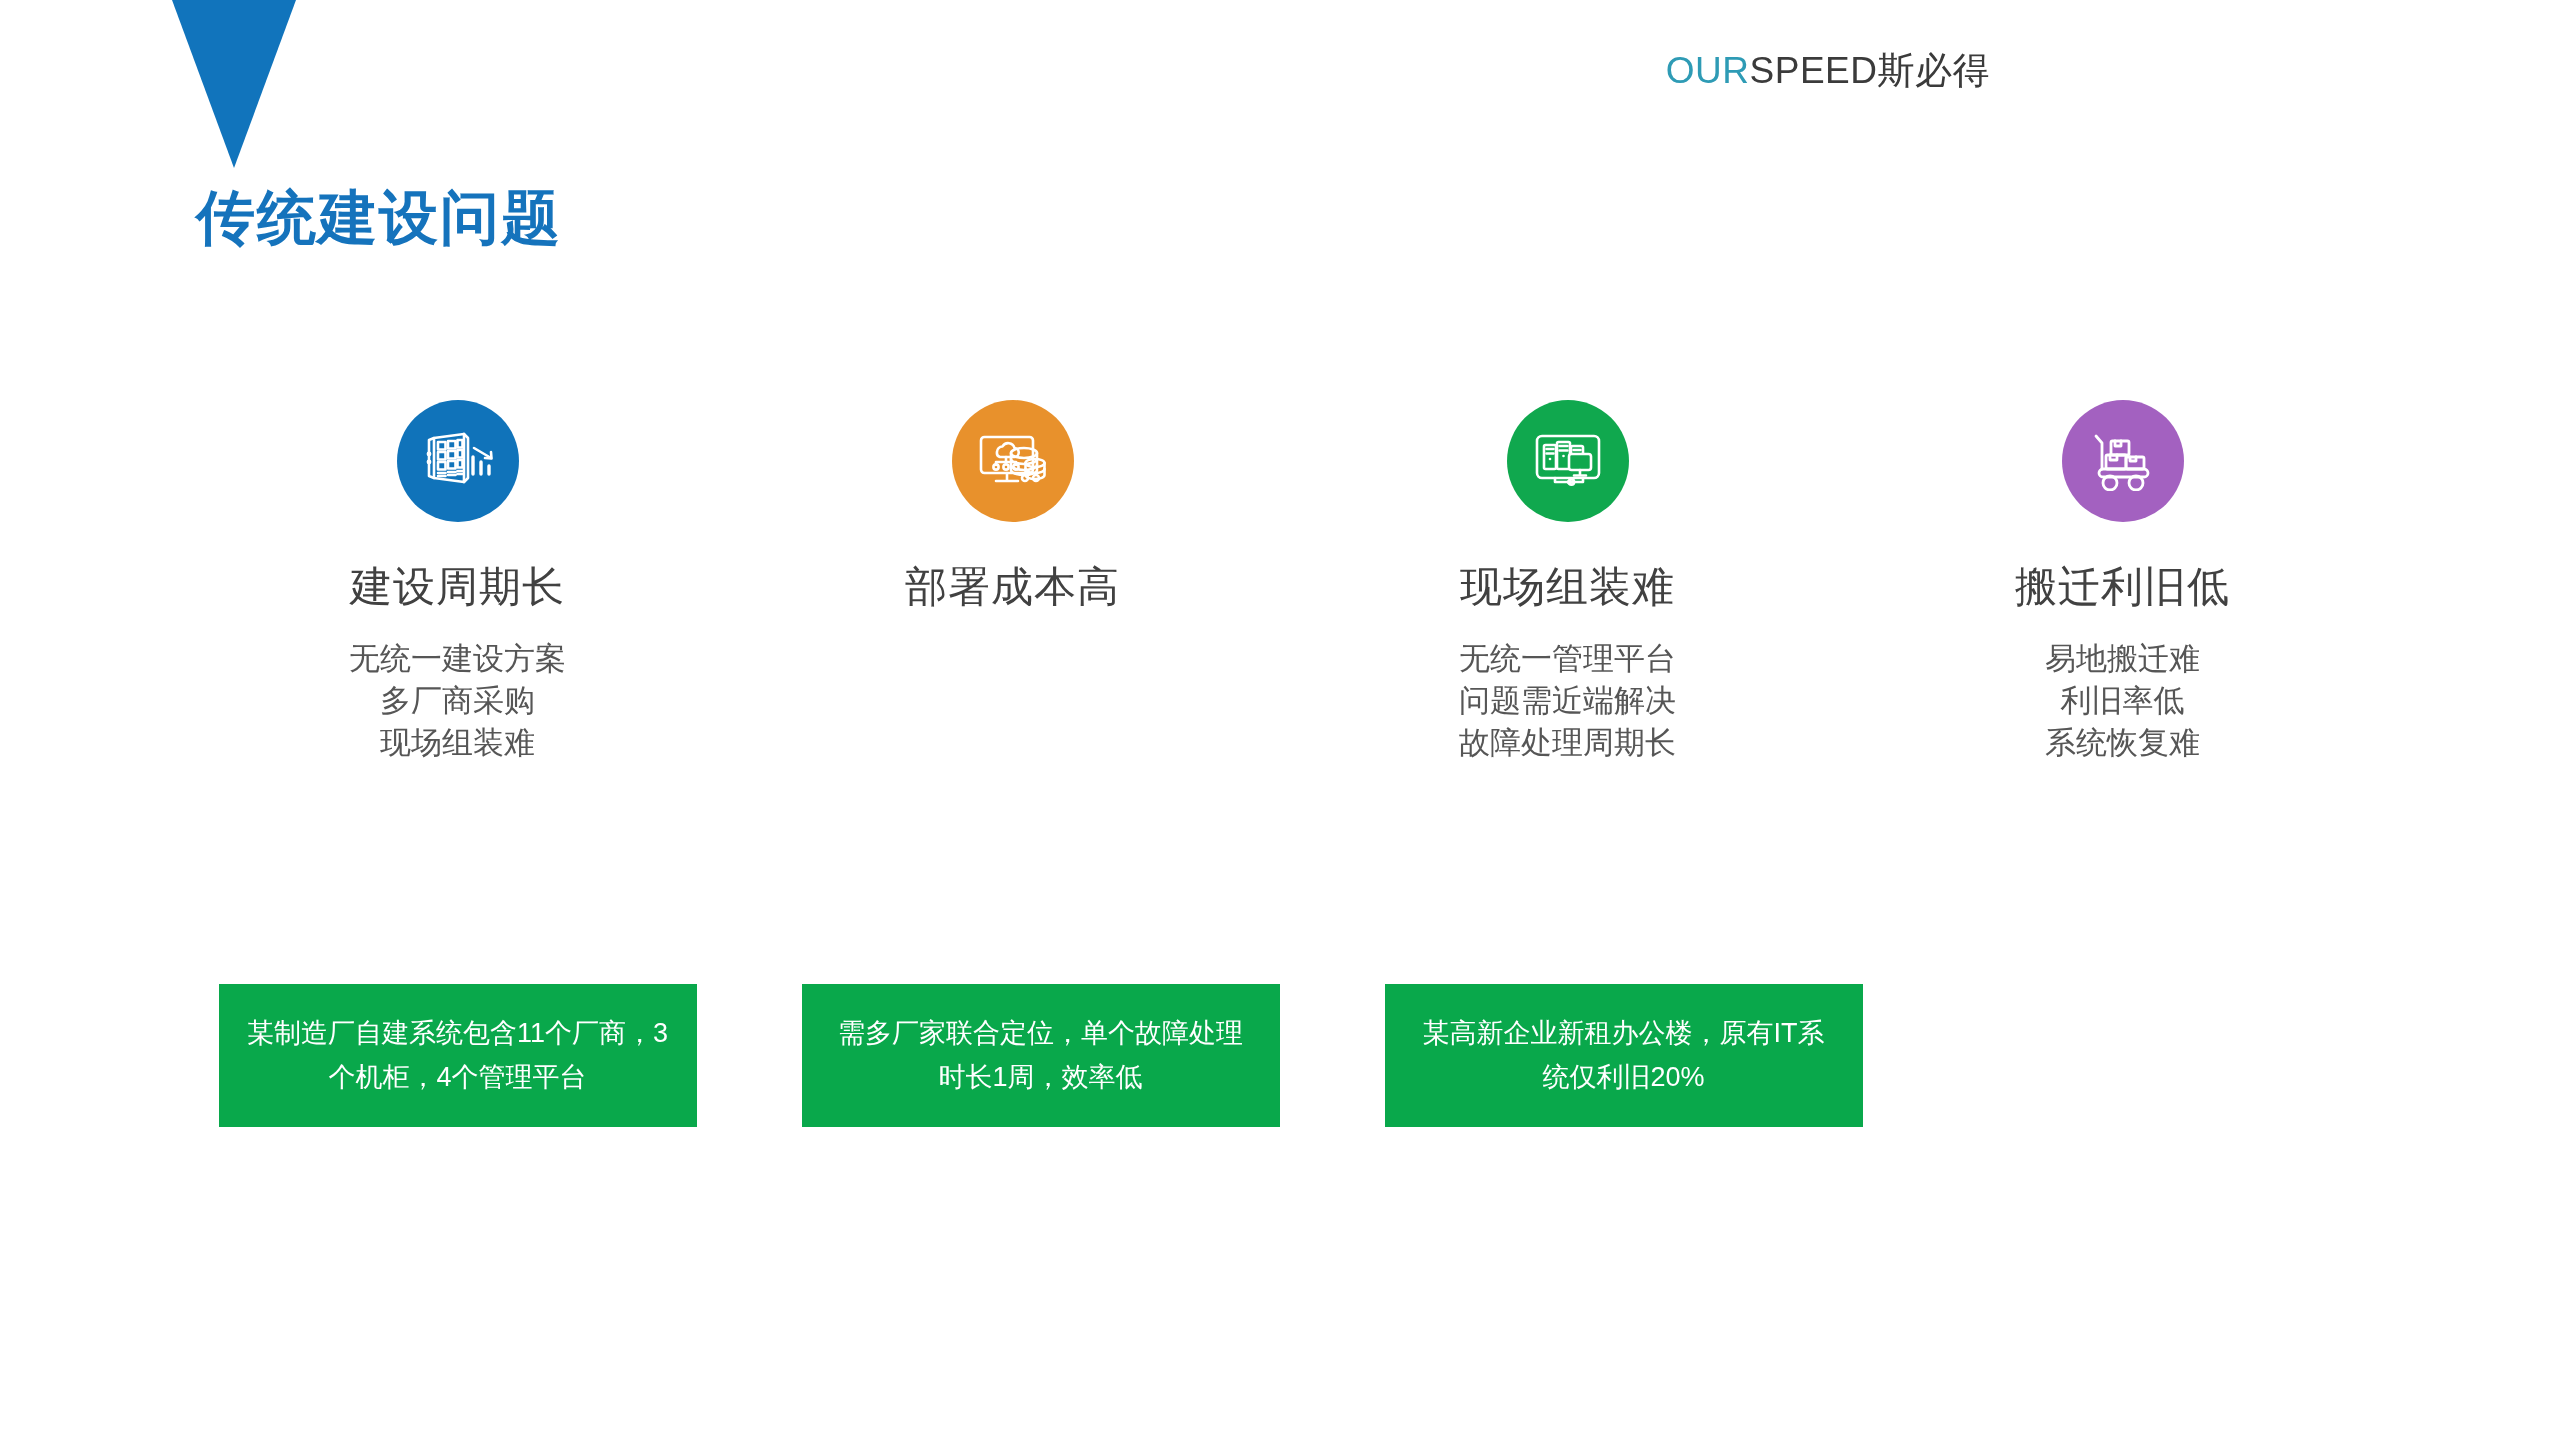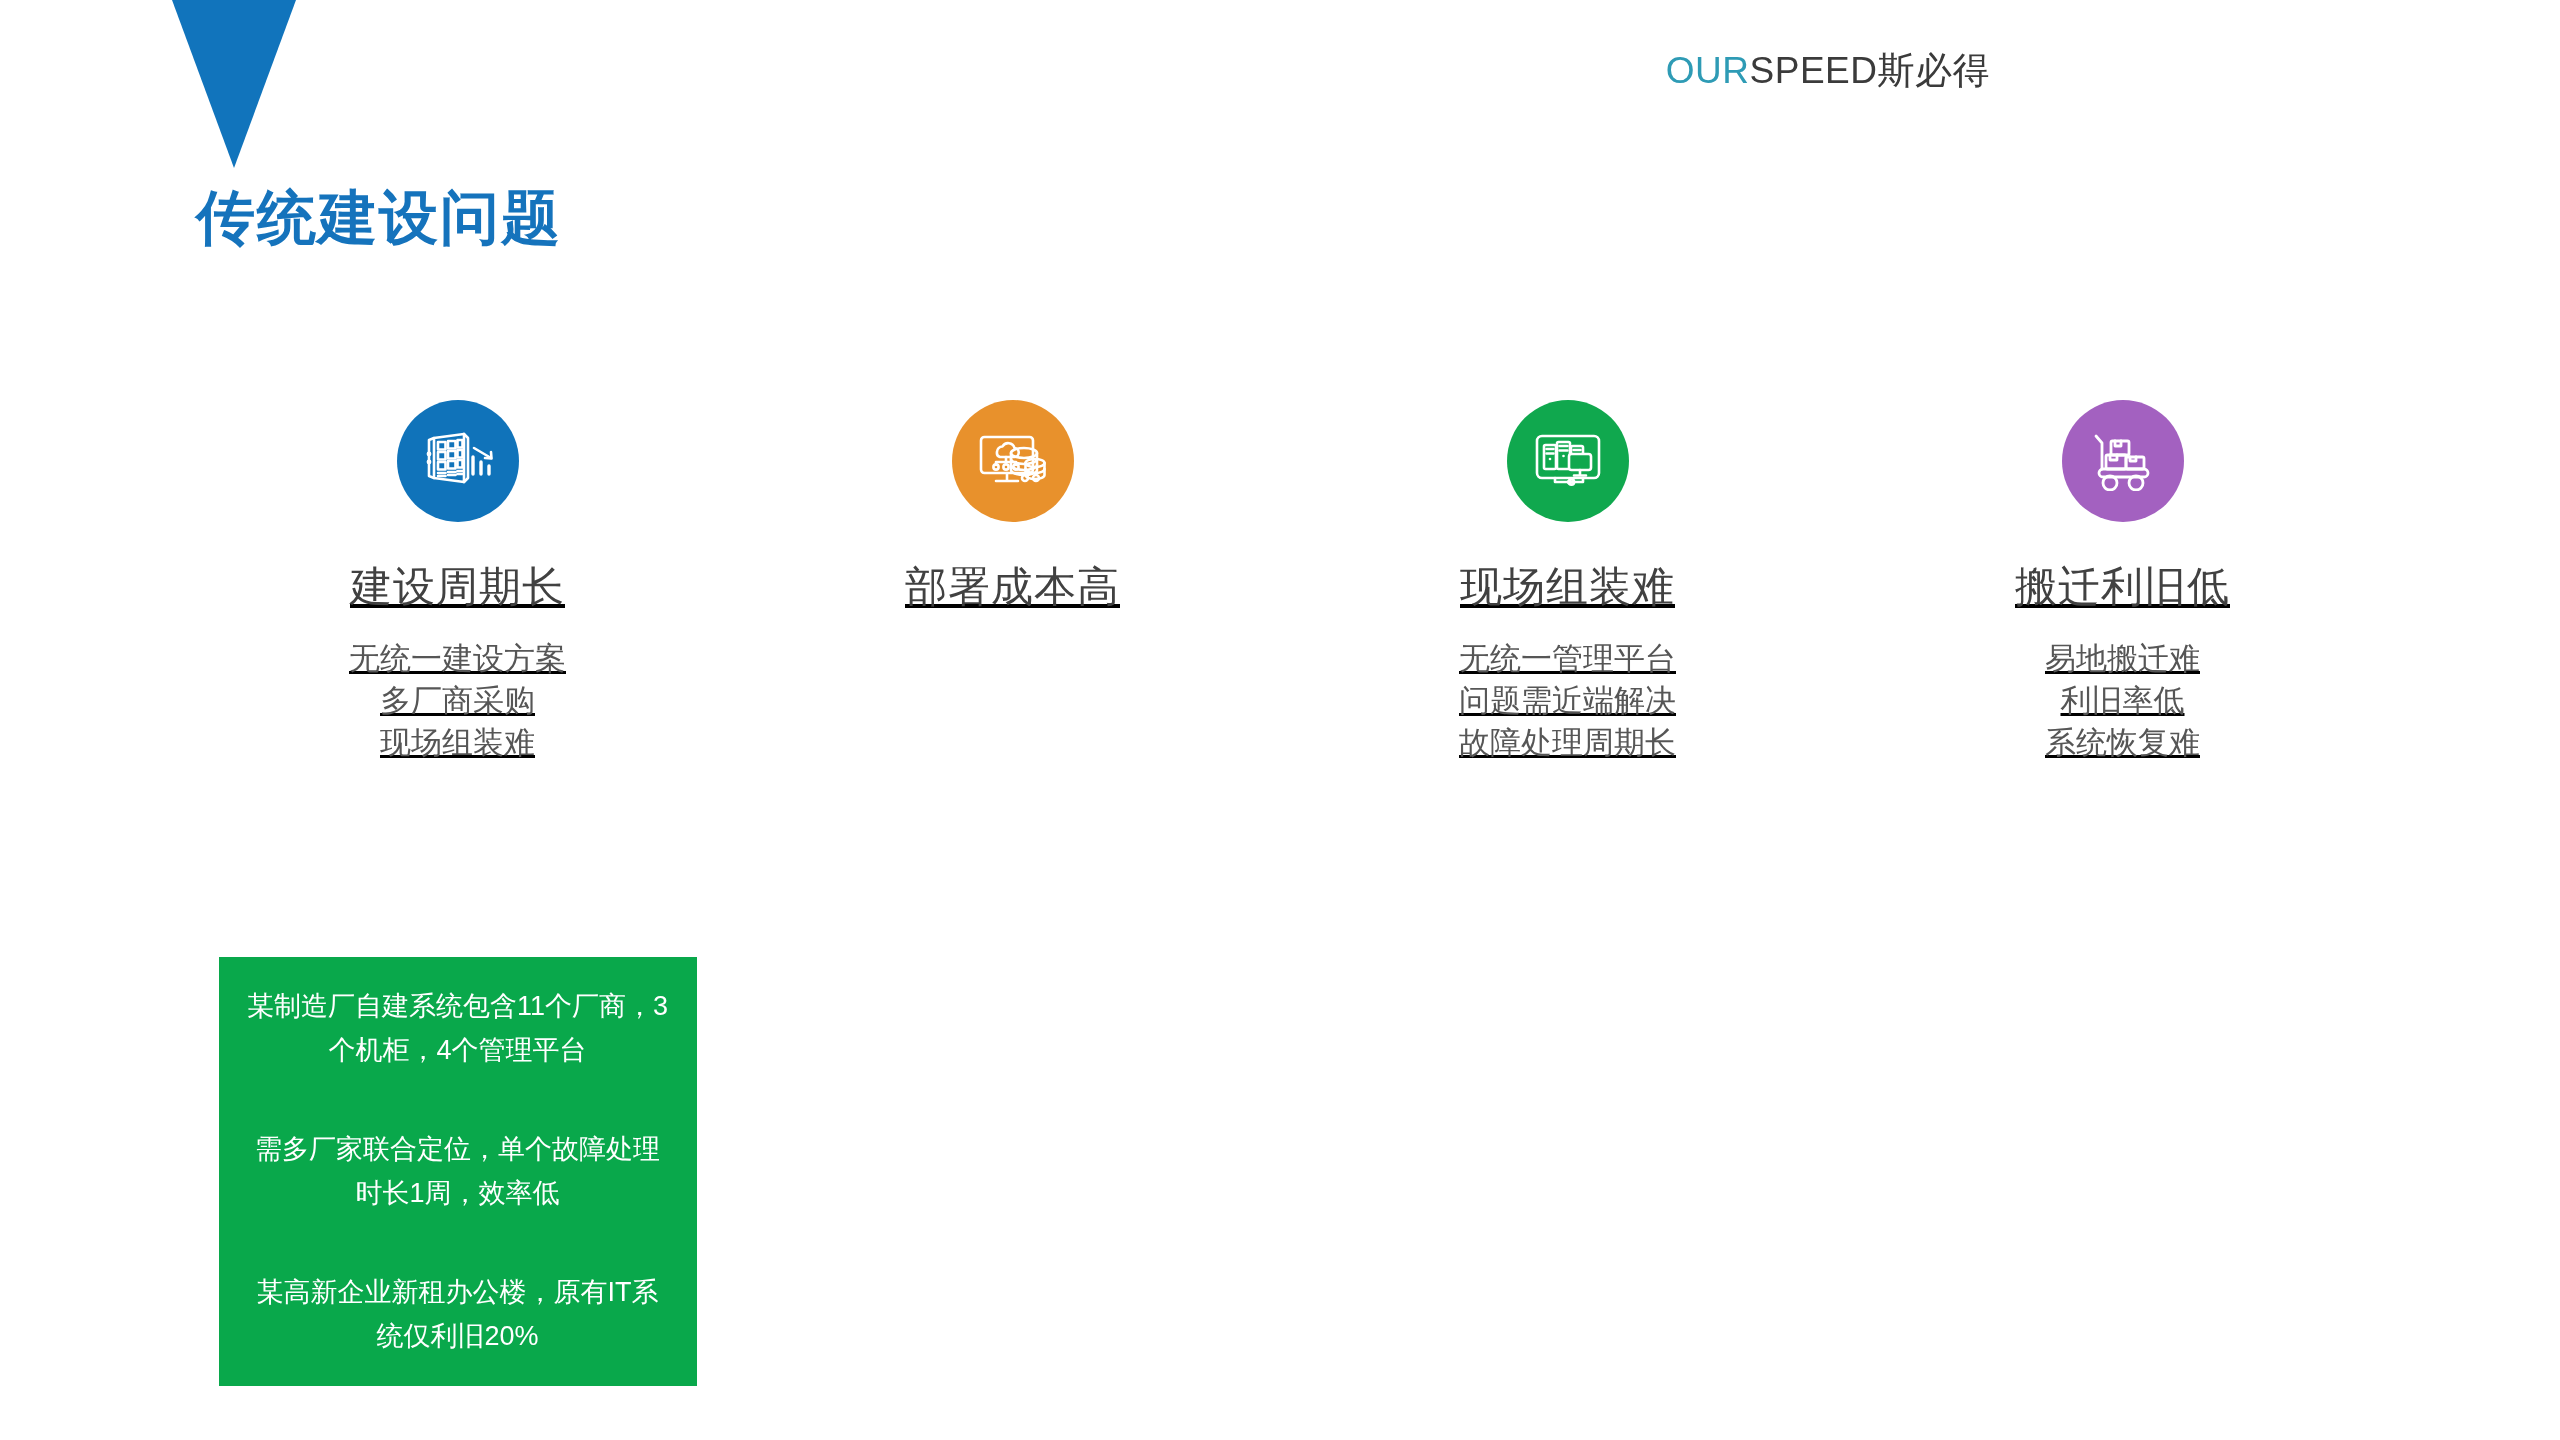--- a/index.html
+++ b/index.html
@@ -65,21 +65,20 @@
 
   
   .columns {
     position: absolute;
     left: 180px;
     top: 400px;
     width: 2220px;
     display: flex;
     flex-direction: row;
     justify-content: flex-start;
-    text-decoration: underline;
   }
   .column {
     width: 555px;
     display: flex;
     flex-direction: column;
     align-items: center;
   }
 
   .icon-circle {
     width: 122px;
@@ -109,24 +108,24 @@
     font-size: 31px;
     color: #565656;
     line-height: 1.35;
     white-space: nowrap;
   }
 
   
   .callouts {
     position: absolute;
     left: 180px;
-    top: 957px;
+    top: 984px;
     width: 2220px;
     display: flex;
-    flex-direction: column;
+    gap: 28px;
   }
   .callout-slot {
     width: 555px;
     display: flex;
     justify-content: center;
   }
   .callout {
     width: 478px;
     min-height: 143px;
     background: #09A84B;

